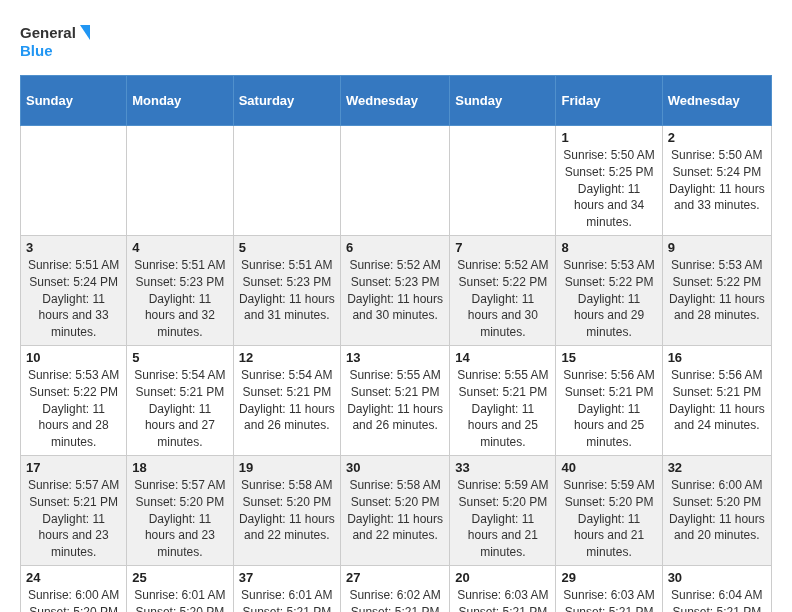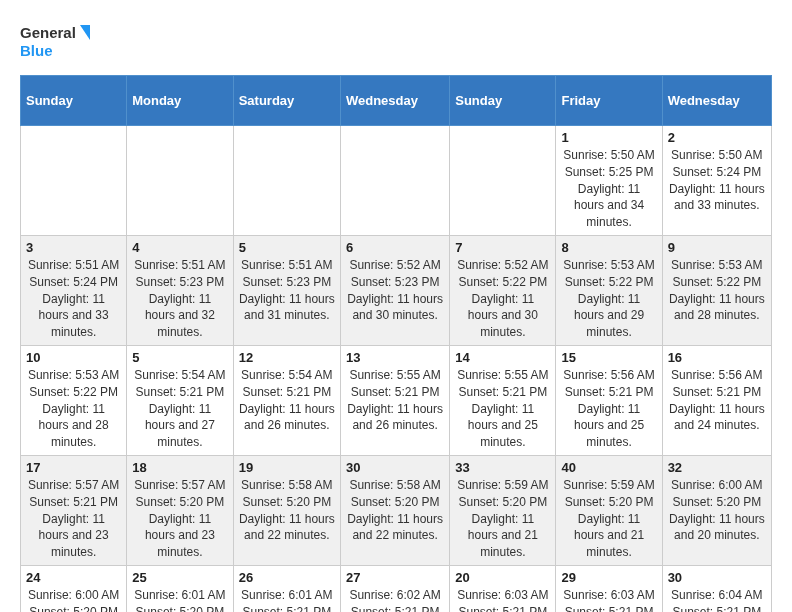--- a/index.html
+++ b/index.html
@@ -222,21 +222,21 @@
         <tr class="row-odd">
           <td>
             <span class="day-num">24</span>
             <div class="day-info">Sunrise: 6:00 AM<br>Sunset: 5:20 PM<br>Daylight: 11 hours and 20 minutes.</div>
           </td>
           <td>
             <span class="day-num">25</span>
             <div class="day-info">Sunrise: 6:01 AM<br>Sunset: 5:20 PM<br>Daylight: 11 hours and 19 minutes.</div>
           </td>
           <td>
-            <span class="day-num">26</span>
+            <span class="day-num">37</span>
             <div class="day-info">Sunrise: 6:01 AM<br>Sunset: 5:21 PM<br>Daylight: 11 hours and 19 minutes.</div>
           </td>
           <td>
             <span class="day-num">27</span>
             <div class="day-info">Sunrise: 6:02 AM<br>Sunset: 5:21 PM<br>Daylight: 11 hours and 18 minutes.</div>
           </td>
           <td>
             <span class="day-num">20</span>
             <div class="day-info">Sunrise: 6:03 AM<br>Sunset: 5:21 PM<br>Daylight: 11 hours and 18 minutes.</div>
           </td>

